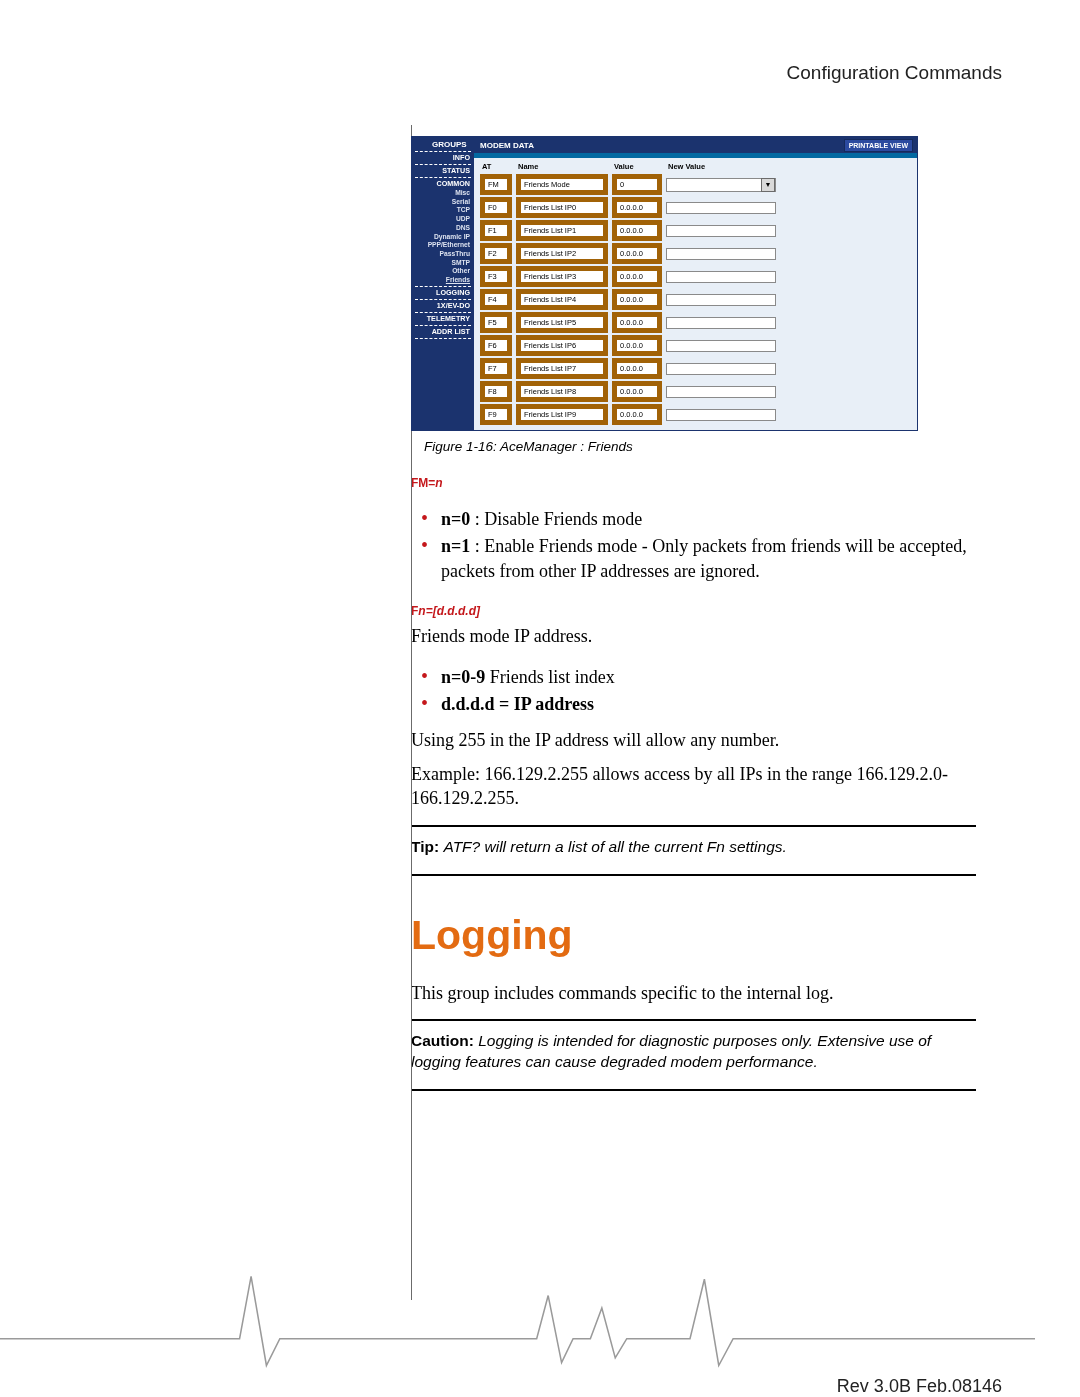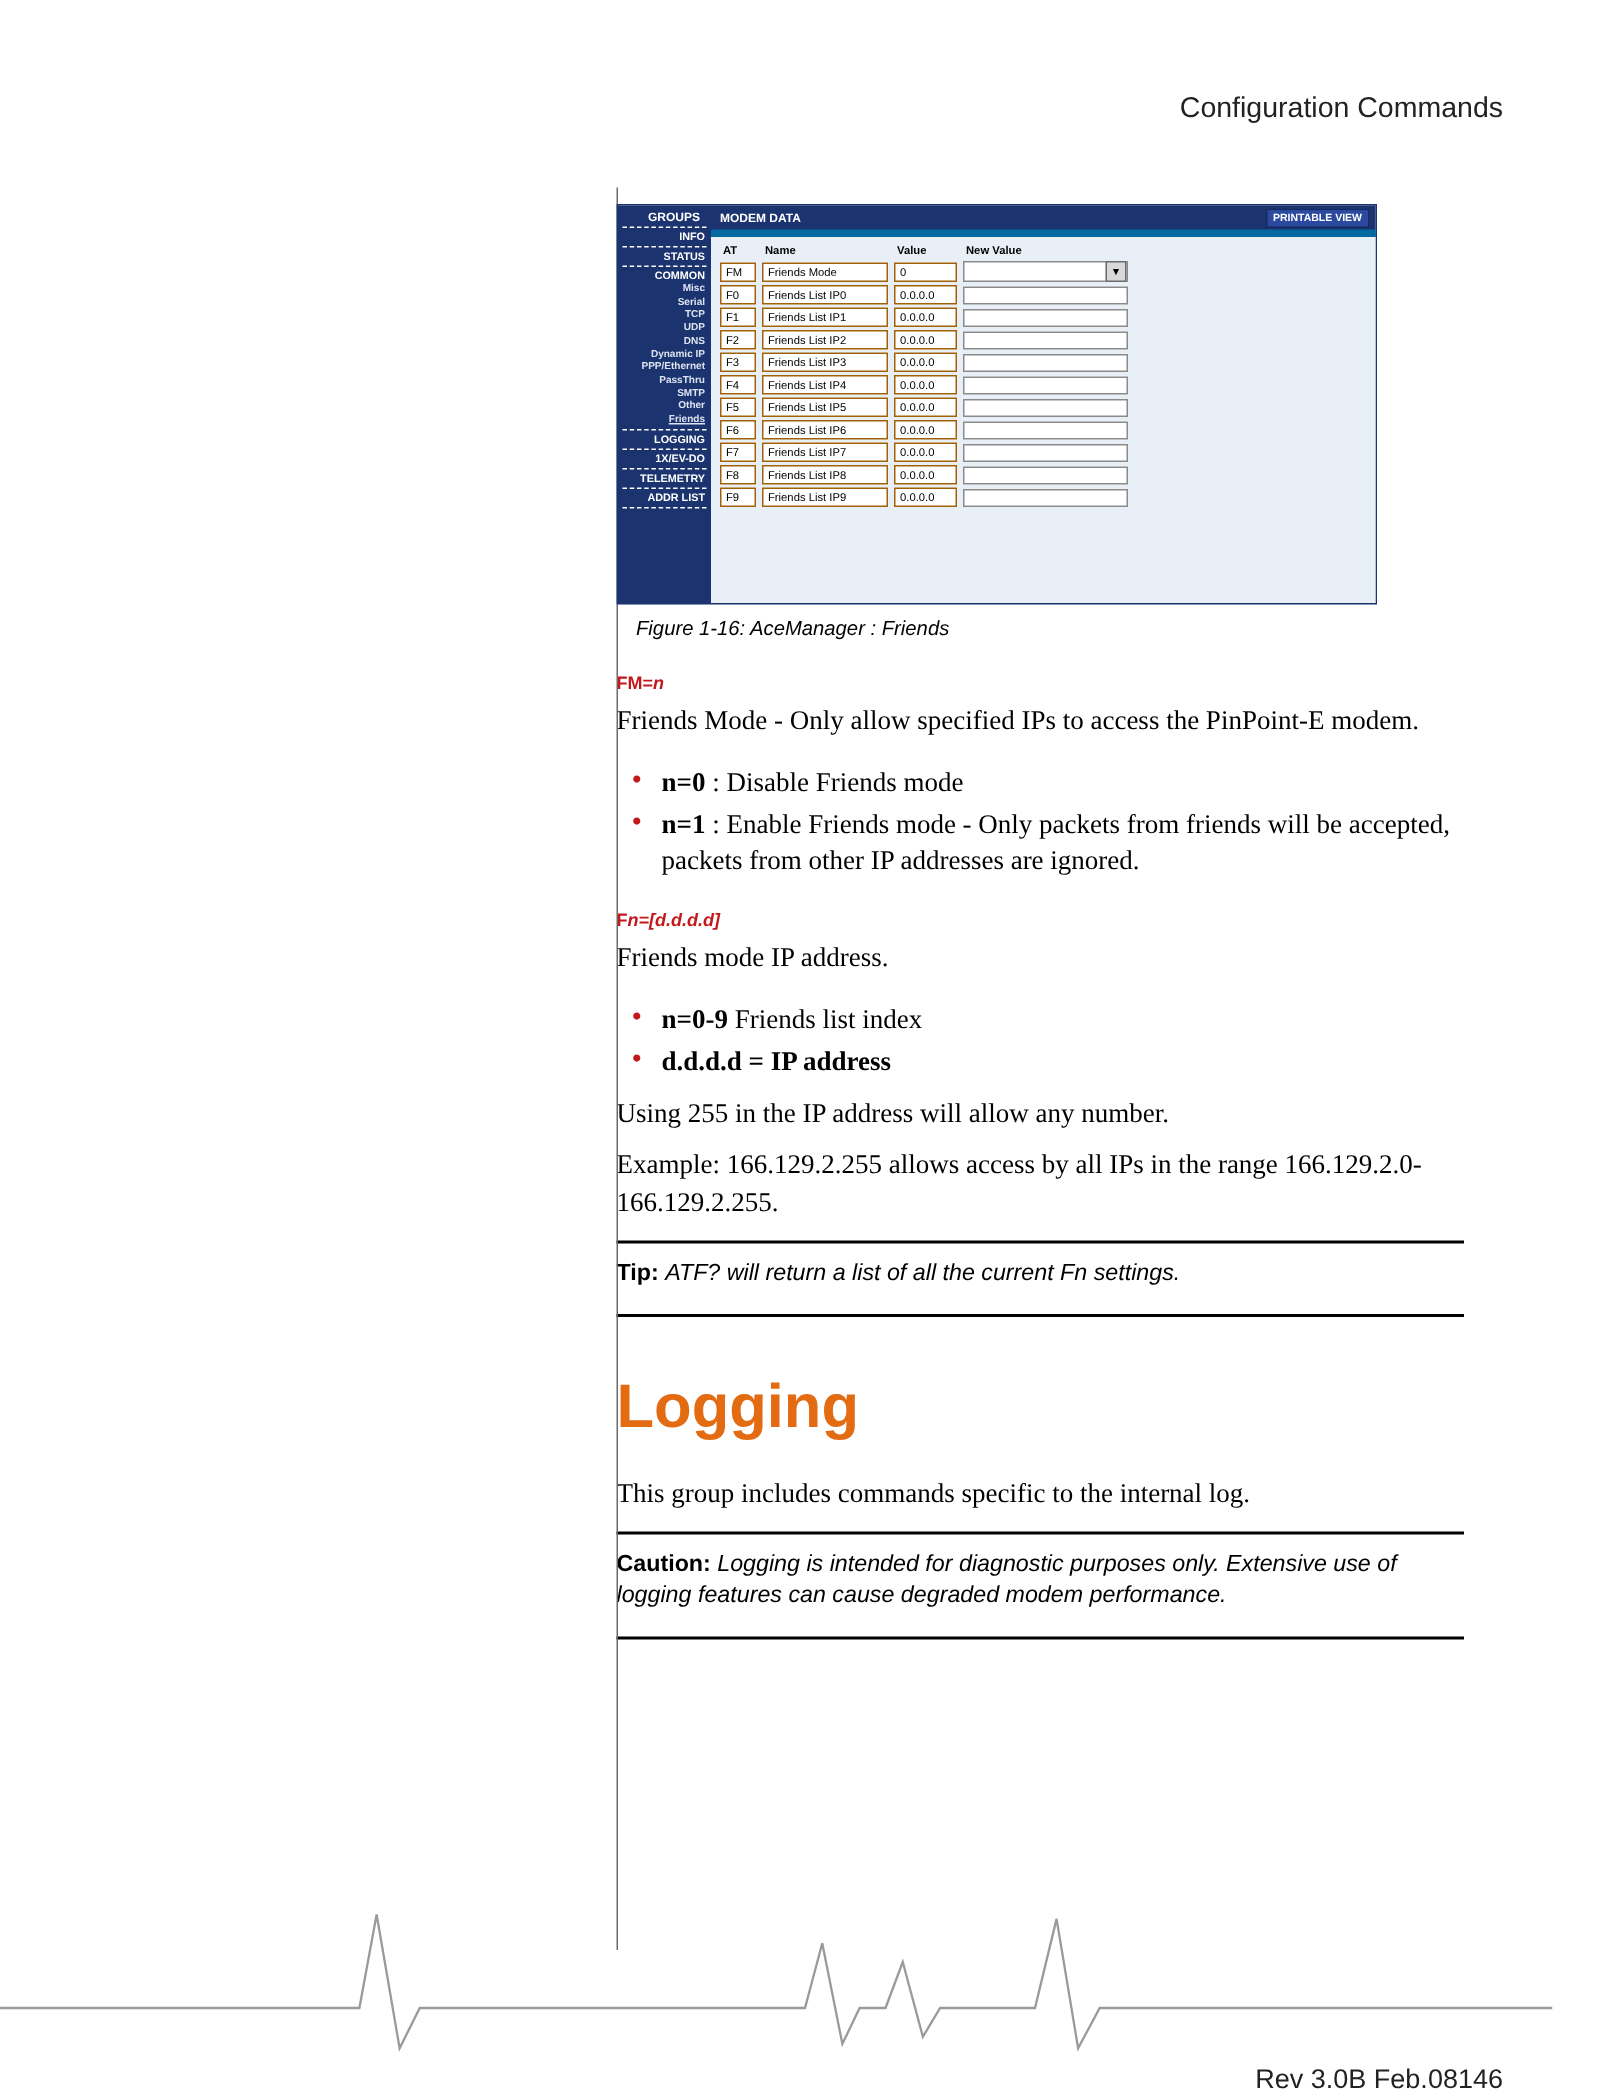--- a/index.html
+++ b/index.html
@@ -117,21 +117,21 @@
     font-weight: bold;
     padding: 2px 4px;
     background: #e8eff7;
     margin-top: 37px;
   }
   .ace-table td {
     padding: 1px 2px;
   }
   .cell-box {
     background: #fff;
-    border: 1px solid #a16207;
+    border: 5px solid #a16207;
     padding: 1px 3px;
     min-width: 16px;
     text-align: left;
     white-space: nowrap;
   }
   .name-box { min-width: 76px; max-width: 84px; }
   .val-box  { min-width: 34px; }
   .input-box {
     background: #fff;
     border: 1px solid #8a8a8a;
@@ -461,21 +461,20 @@
             </tbody>
         </table>
       </div>
     </div>
 
     <div class="fig-caption">Figure 1-16: AceManager : Friends</div>
 
     <div class="cmd-head">
       <span>FM=</span><span class="param">n</span>
     </div>
-    <div class="body-text">Friends Mode - Only allow specified IPs to access the PinPoint-E modem.</div>
     <ul class="cmd-list">
       <li><span class="b">n=0</span><span> : Disable Friends mode</span></li>
       <li><span class="b">n=1</span><span> : Enable Friends mode - Only packets from friends will be accepted, packets from other IP addresses are ignored.</span></li>
     </ul>
 
     <div class="cmd-head">
       <span>F</span><span class="param">n=[d.d.d.d]</span>
     </div>
     <div class="body-text">Friends mode IP address.</div>
     <ul class="cmd-list">

